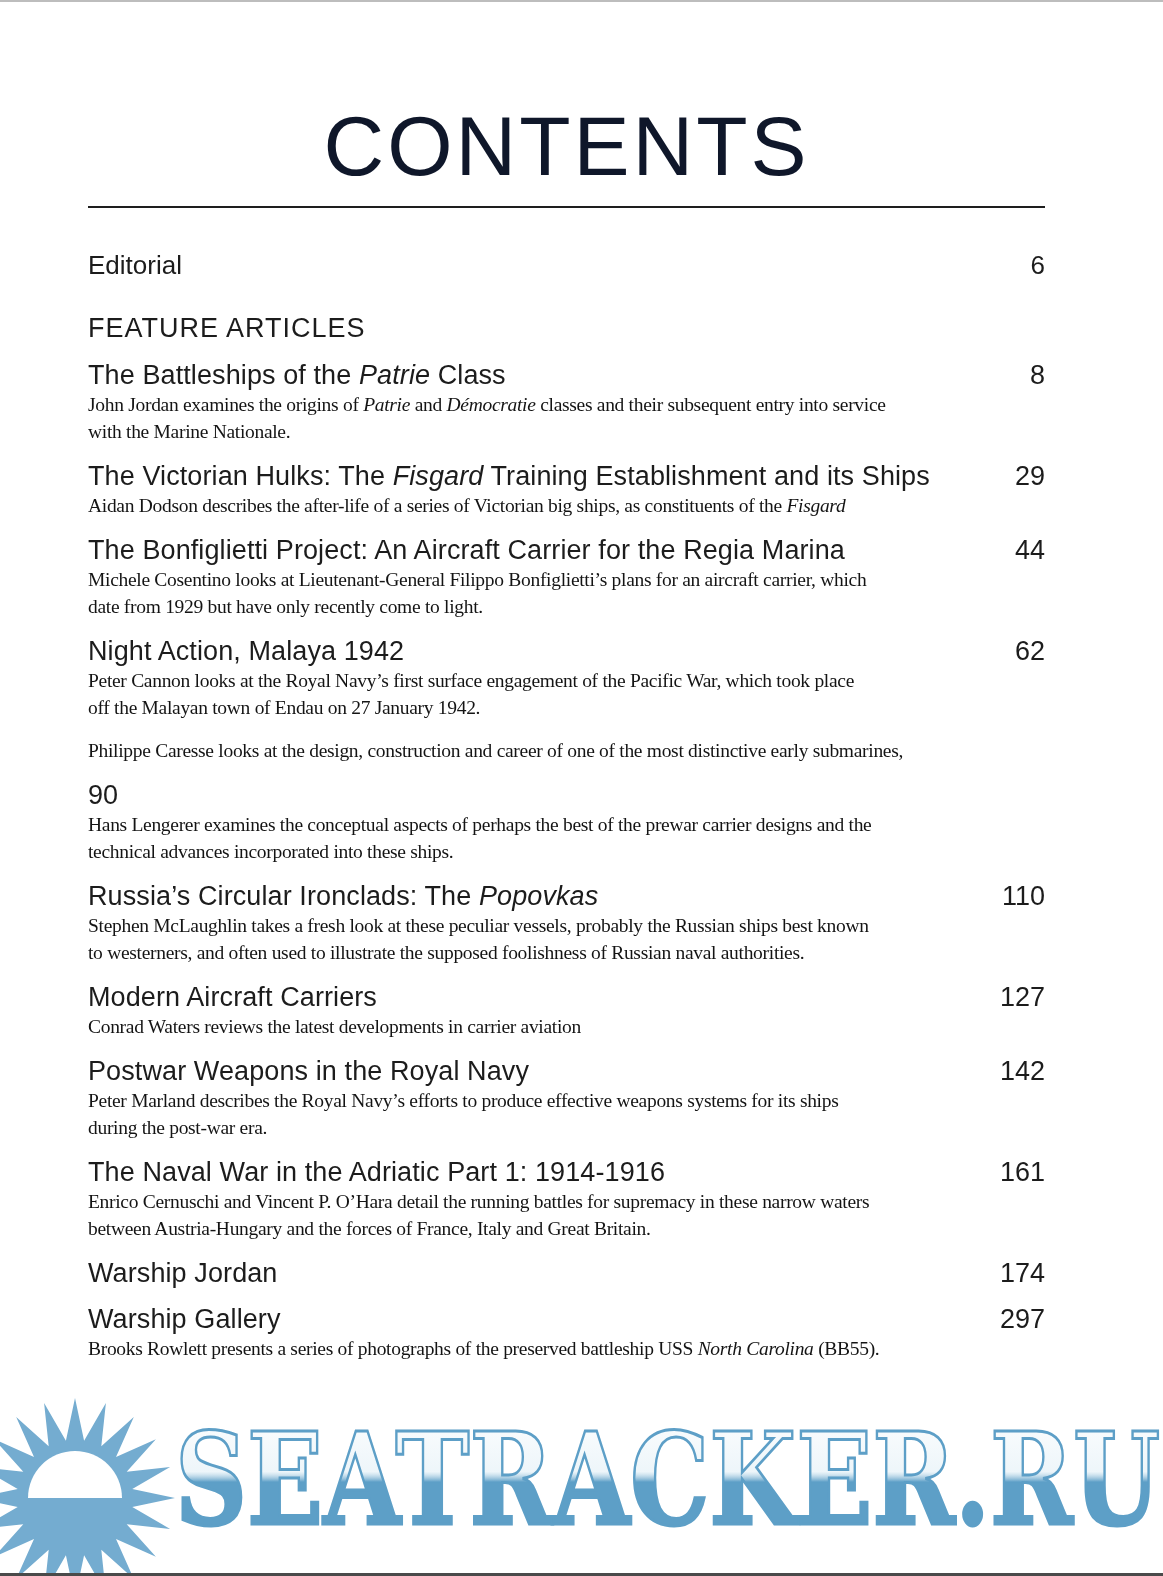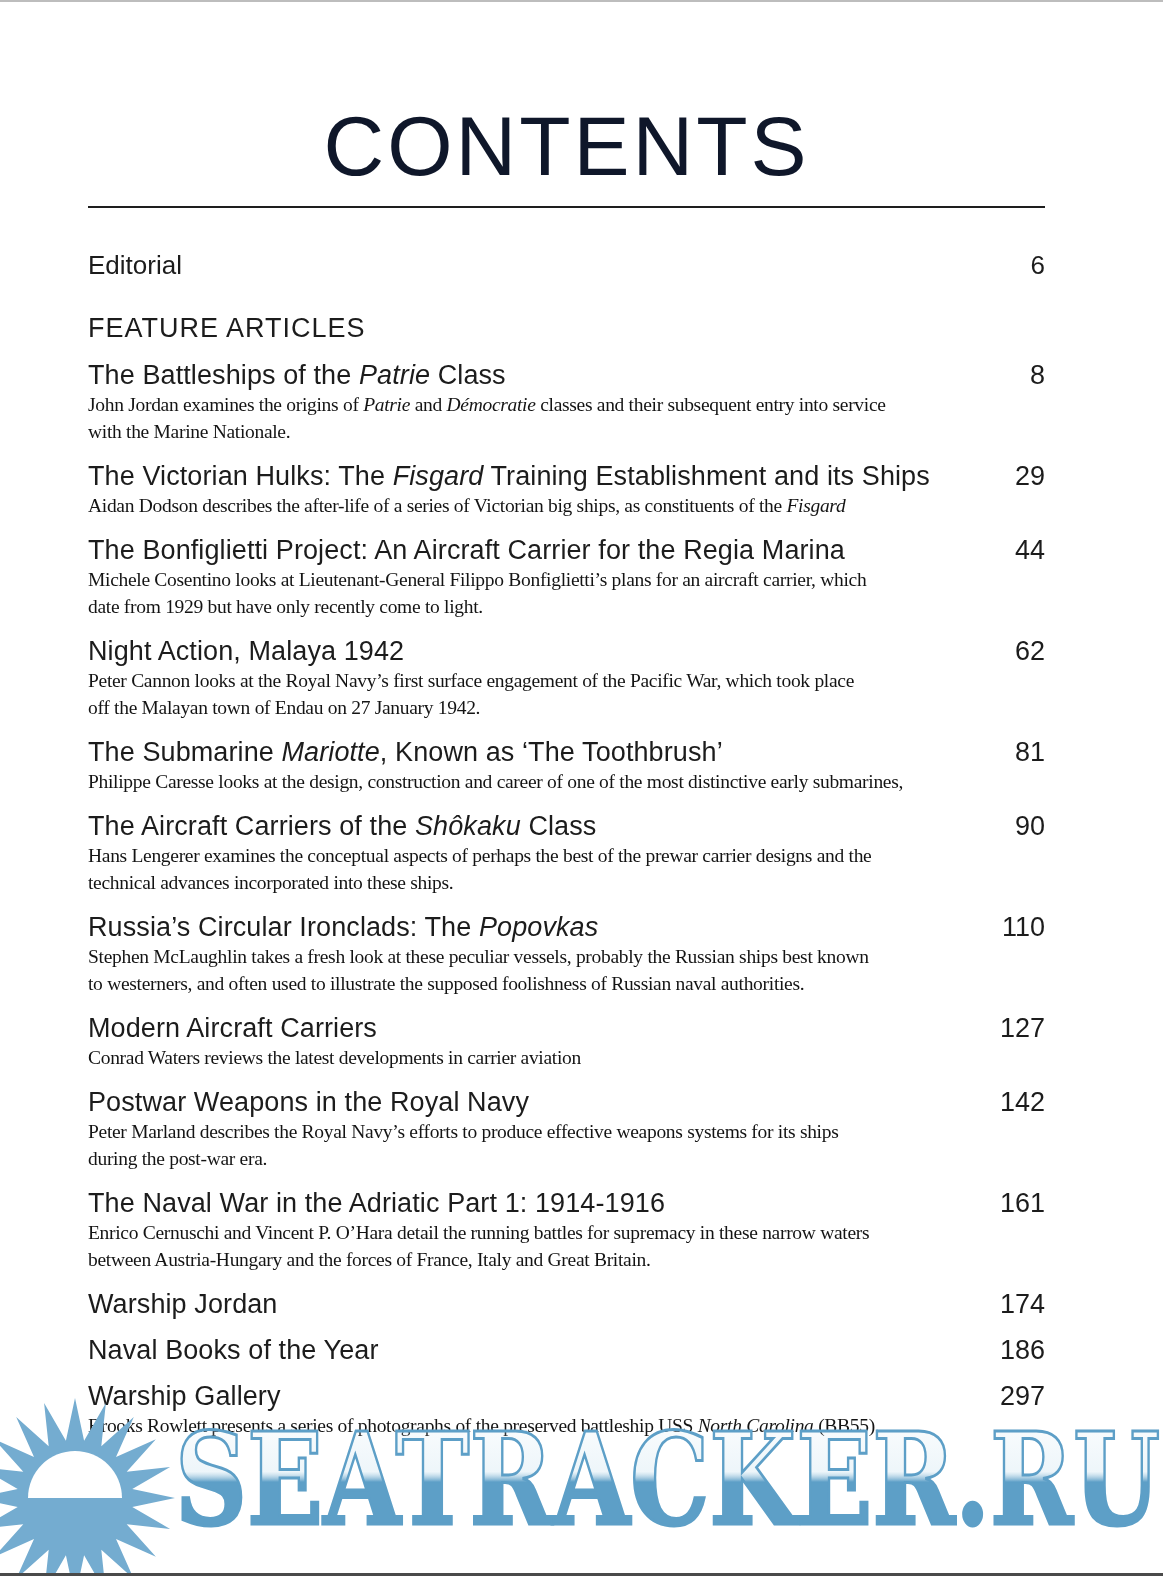--- a/index.html
+++ b/index.html
@@ -90,29 +90,24 @@
           <div class="entry-desc"><span class="seg-b">Michele Cosentino</span><span> looks at Lieutenant-General Filippo Bonfiglietti’s plans for an aircraft carrier, which</span><br><span>date from 1929 but have only recently come to light.</span></div>
         </div>
         <div class="entry">
           <div class="entry-title-row">
             <span class="entry-title"><span>Night Action, Malaya 1942</span></span>
             <span class="entry-page">62</span>
           </div>
           <div class="entry-desc"><span class="seg-b">Peter Cannon</span><span> looks at the Royal Navy’s first surface engagement of the Pacific War, which took place</span><br><span>off the Malayan town of Endau on 27 January 1942.</span></div>
         </div>
         <div class="entry">
-          <div class="entry-title-row">
-            <span class="entry-title"><span>The Submarine </span><span class="seg-i">Mariotte</span><span>, Known as ‘The Toothbrush’</span></span>
-            <span class="entry-page">81</span>
-          </div>
           <div class="entry-desc"><span class="seg-b">Philippe Caresse</span><span> looks at the design, construction and career of one of the most distinctive early submarines,</span><br></div>
         </div>
         <div class="entry">
           <div class="entry-title-row">
-            <span class="entry-title"><span>The Aircraft Carriers of the </span><span class="seg-i">Shôkaku</span><span> Class</span></span>
             <span class="entry-page">90</span>
           </div>
           <div class="entry-desc"><span class="seg-b">Hans Lengerer</span><span> examines the conceptual aspects of perhaps the best of the prewar carrier designs and the</span><br><span>technical advances incorporated into these ships.</span></div>
         </div>
         <div class="entry">
           <div class="entry-title-row">
             <span class="entry-title"><span>Russia’s Circular Ironclads: The </span><span class="seg-i">Popovkas</span></span>
             <span class="entry-page">110</span>
           </div>
           <div class="entry-desc"><span class="seg-b">Stephen McLaughlin</span><span> takes a fresh look at these peculiar vessels, probably the Russian ships best known</span><br><span>to westerners, and often used to illustrate the supposed foolishness of Russian naval authorities.</span></div>
@@ -139,26 +134,20 @@
           <div class="entry-desc"><span class="seg-b">Enrico Cernuschi</span><span> and </span><span class="seg-b">Vincent P. O’Hara</span><span> detail the running battles for supremacy in these narrow waters</span><br><span>between Austria-Hungary and the forces of France, Italy and Great Britain.</span></div>
         </div>
         <div class="entry">
           <div class="entry-title-row">
             <span class="entry-title"><span>Warship Jordan</span></span>
             <span class="entry-page">174</span>
           </div>
         </div>
         <div class="entry">
           <div class="entry-title-row">
-            <span class="entry-title"><span>Naval Books of the Year</span></span>
-            <span class="entry-page">186</span>
-          </div>
-        </div>
-        <div class="entry">
-          <div class="entry-title-row">
             <span class="entry-title"><span>Warship Gallery</span></span>
             <span class="entry-page">297</span>
           </div>
           <div class="entry-desc"><span class="seg-b">Brooks Rowlett</span><span> presents a series of photographs of the preserved battleship USS </span><span class="seg-i">North Carolina</span><span> (BB55).</span></div>
         </div>
       </div>
   </div>
 
   <svg class="watermark-logo" viewBox="0 0 210 210">
     <polygon id="wm-star" fill="#74acd0" points="105.0,5.0 114.1,47.7 135.9,9.9 131.3,53.3 163.8,24.1 146.0,64.0 185.9,46.2 156.7,78.7 200.1,74.1 162.3,95.9 205.0,105.0 162.3,114.1 200.1,135.9 156.7,131.3 185.9,163.8 146.0,146.0 163.8,185.9 131.3,156.7 135.9,200.1 114.1,162.3 105.0,205.0 95.9,162.3 74.1,200.1 78.7,156.7 46.2,185.9 64.0,146.0 24.1,163.8 53.3,131.3 9.9,135.9 47.7,114.1 5.0,105.0 47.7,95.9 9.9,74.1 53.3,78.7 24.1,46.2 64.0,64.0 46.2,24.1 78.7,53.3 74.1,9.9 95.9,47.7"></polygon>

